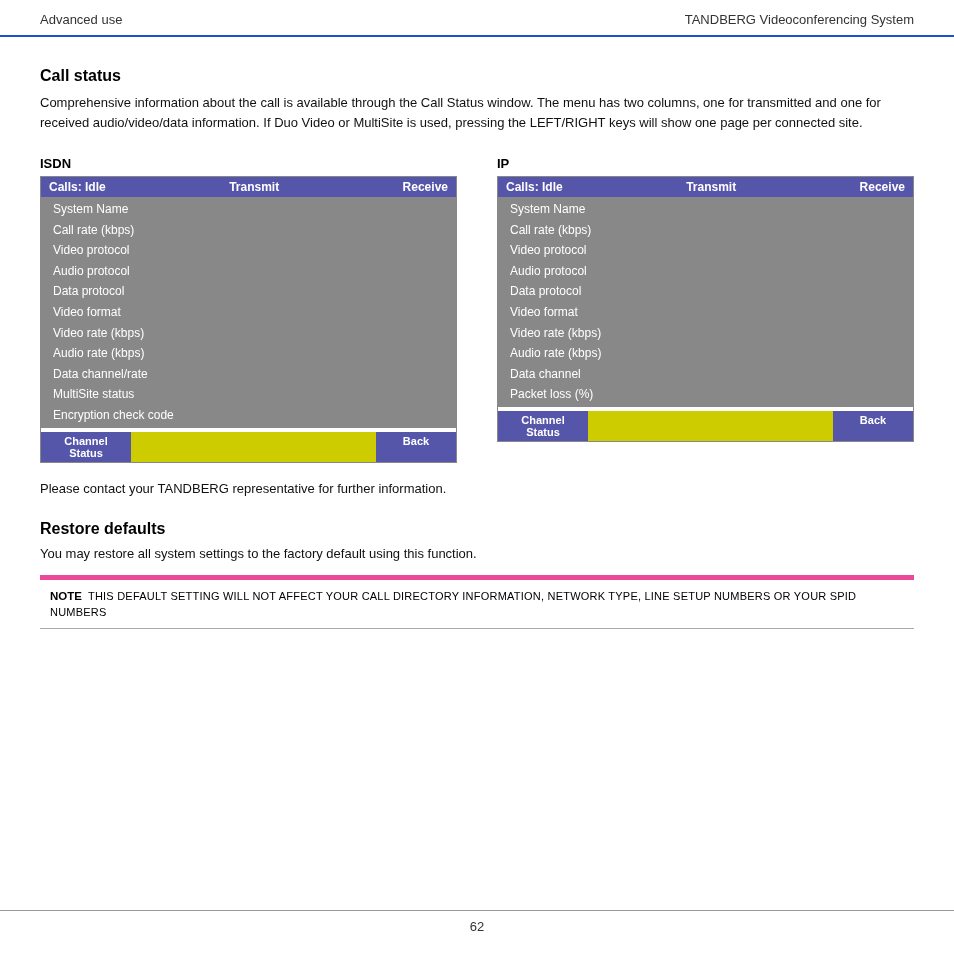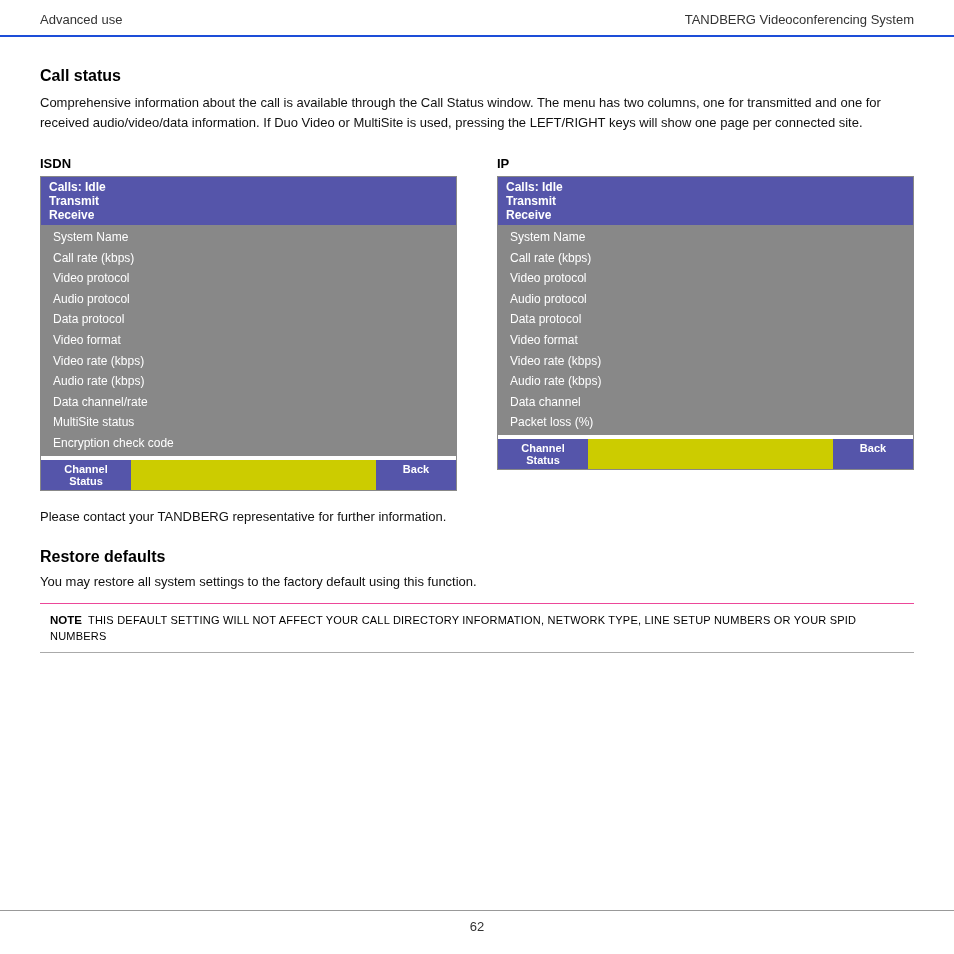--- a/index.html
+++ b/index.html
@@ -82,21 +82,20 @@
     }
 
     .ui-title-bar {
       background: #5555aa;
       color: #fff;
       font-size: 12px;
       font-weight: bold;
       padding: 3px 8px;
       display: flex;
       justify-content: space-between;
-      flex-direction: column;
     }
 
     .ui-title-bar span {
       color: #fff;
     }
 
     .ui-body {
       background: #888888;
       padding: 2px 4px;
     }
@@ -133,21 +132,21 @@
 
     .btn-back {
       background: #5555aa;
       color: #fff;
       width: 80px;
       text-align: center;
     }
 
     
     .note-box {
-      border-top: 1px solid #ec4899;
+      border-top: 5px solid #ec4899;
       border-bottom: 1px solid #aaa;
       padding: 8px 10px;
       margin-top: 14px;
       font-size: 11.5px;
       line-height: 1.4;
     }
 
     .note-label {
       font-weight: bold;
       font-size: 11.5px;

